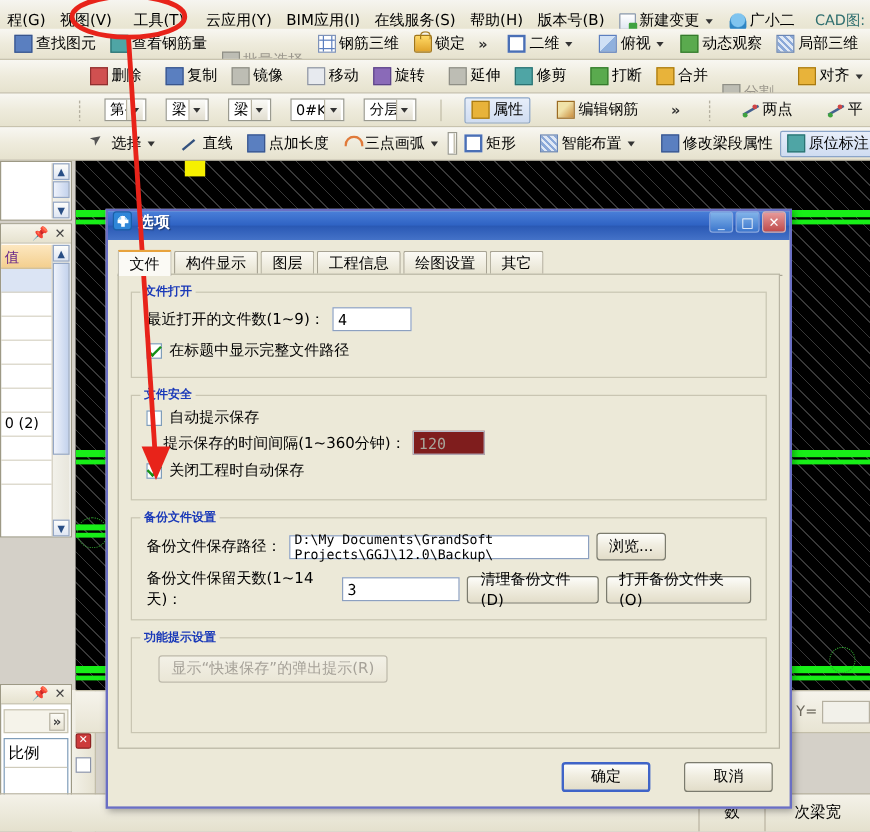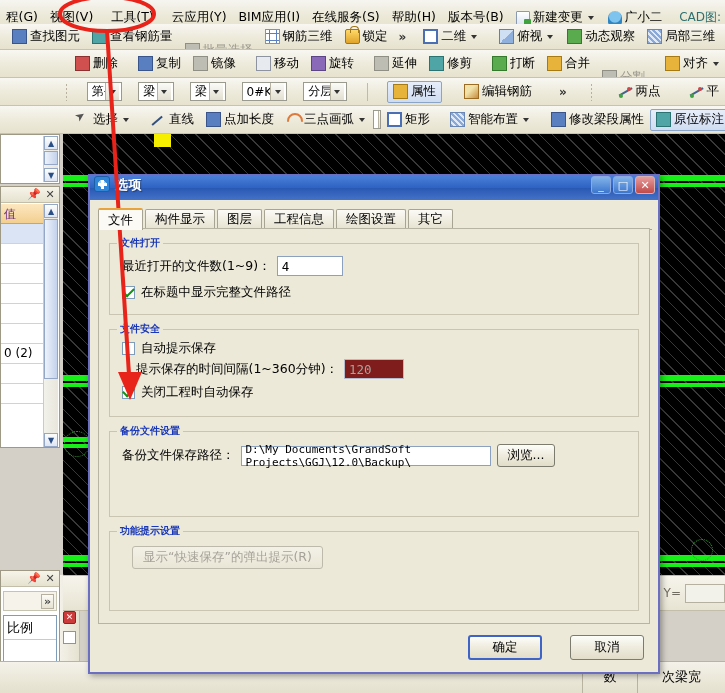--- a/index.html
+++ b/index.html
@@ -665,20 +665,28 @@
 
       <div class="group" style="height:86px">
         <span class="legend">备份文件设置</span>
         <div class="row" style="padding-top:12px;padding-bottom:3px;">
           <span>备份文件保存路径：</span>
           <div class="tinput" style="width:250px">
             <span style="font-size:11px">D:\My Documents\GrandSoft Projects\GGJ\12.0\Backup\</span>
           </div>
           <div class="btn">浏览...</div>
         </div>
+        <div class="row" style="padding-top:4px;">
+          <span>备份文件保留天数(1~14天)：</span>
+          <div class="tinput" style="width:106px">
+            <span>3</span>
+          </div>
+          <div class="btn">清理备份文件(D)</div>
+          <div class="btn">打开备份文件夹(O)</div>
+        </div>
       </div>
 
       <div class="group" style="height:80px">
         <span class="legend">功能提示设置</span>
         <div class="row" style="padding-top:14px;padding-left:22px;">
           <div class="btn disabled">显示“快速保存”的弹出提示(R)</div>
         </div>
       </div>
     </div>
 

